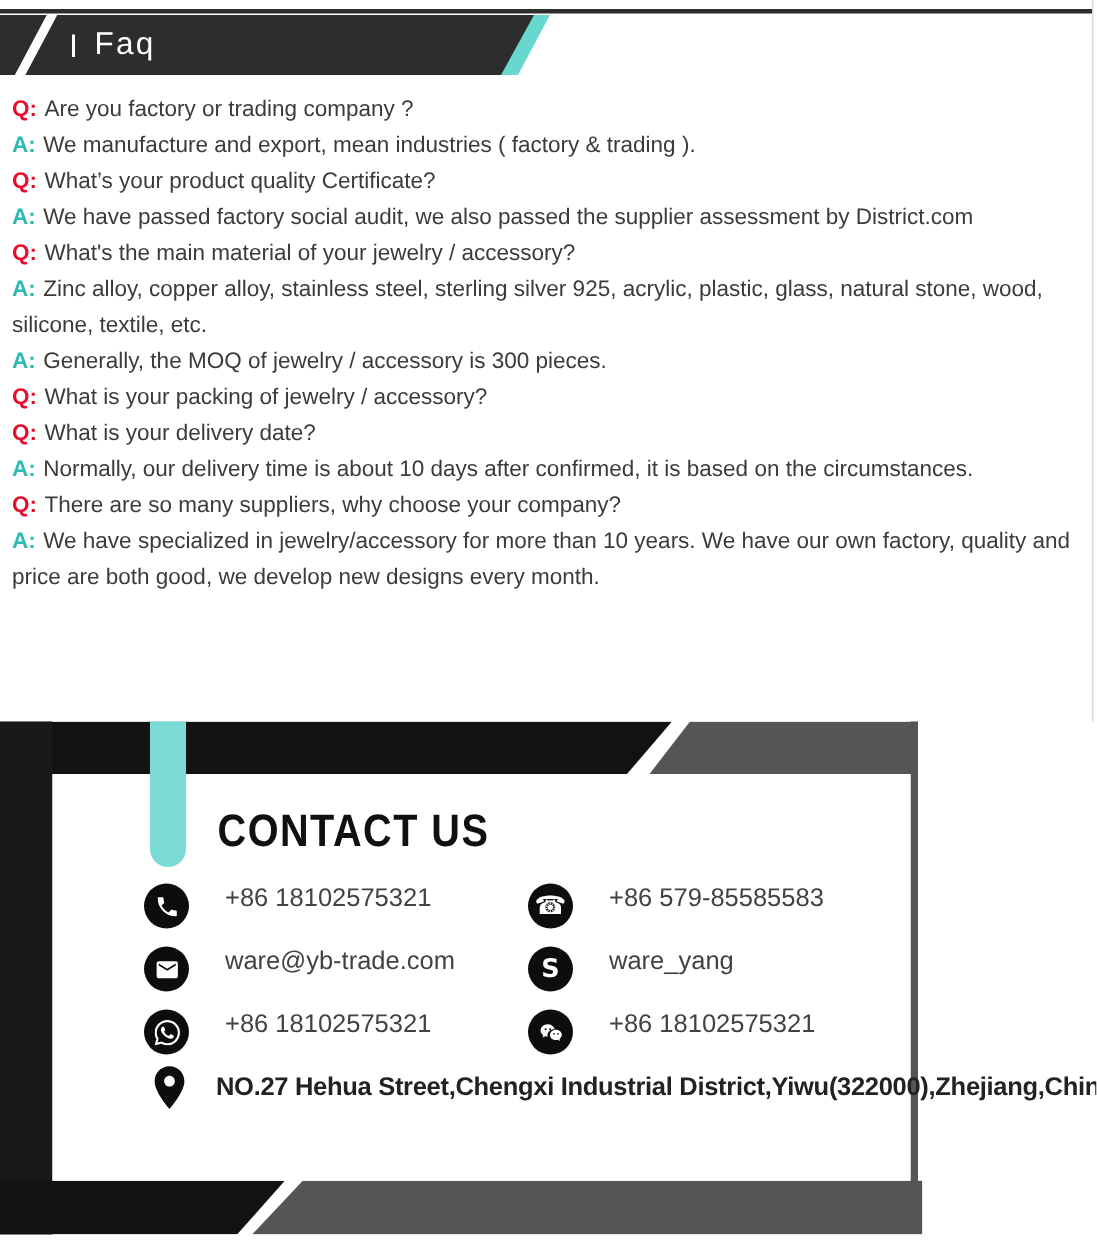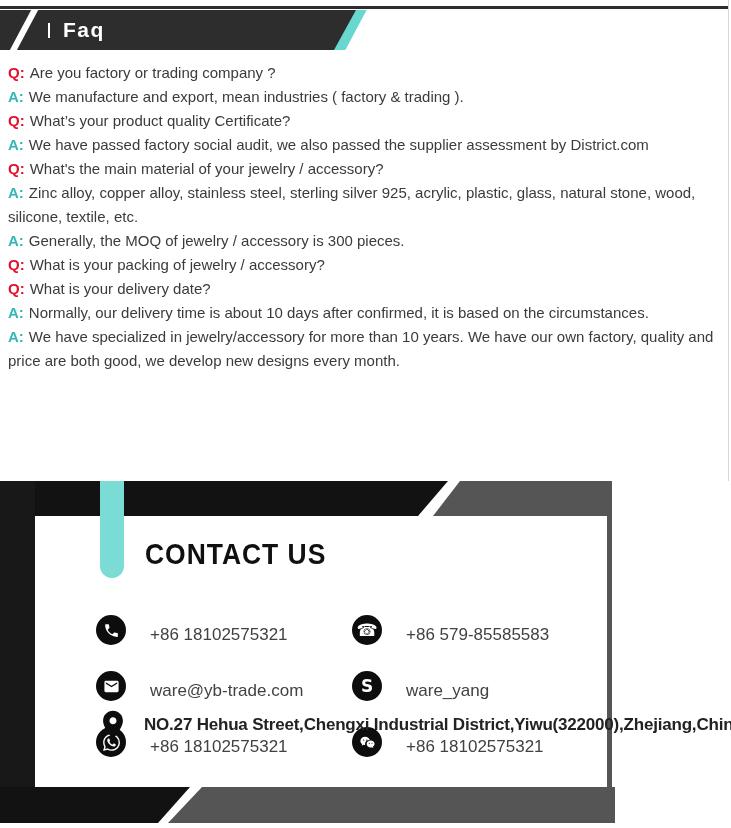--- a/index.html
+++ b/index.html
@@ -10,21 +10,21 @@
   
   .top-line{position:absolute;top:6px;left:0;width:728px;height:3px;background:#2d2d2d;}
   .teal-wedge{position:absolute;top:10px;left:336px;width:20px;height:40px;background:#68d7d0;
               transform:skewX(-28deg);}
   .faq-banner{position:absolute;top:10px;left:0;width:356px;height:40px;background:#2d2d2d;
               clip-path:polygon(0 0,100% 0,calc(100% - 22px) 100%,0 100%);
               display:flex;align-items:center;}
   .banner-slash{position:absolute;left:20px;top:-3px;width:7px;height:48px;background:#fff;
                 transform:skewX(-28deg);}
   .banner-tick{display:inline-block;width:2px;height:15px;background:#fff;margin-left:48px;}
-  .banner-title{color:#fff;font-size:21px;letter-spacing:1.5px;margin-left:13px;font-weight:700;}
+  .banner-title{color:#fff;font-size:21px;letter-spacing:1.5px;margin-left:13px;font-weight:400;}
 
   
   .faq-list{position:absolute;top:61px;left:8px;width:712px;}
   .qa{margin:0;font-size:15px;line-height:24px;color:#3b3b3b;}
   .qa .label{font-weight:700;margin-right:5px;}
   .qa .label.q{color:#e50e2b;}
   .qa .label.a{color:#2fb9b4;}
 
   
   .contact{position:absolute;top:481px;left:0;width:615px;height:347px;background:#fff;}
@@ -40,21 +40,21 @@
                     clip-path:polygon(34px 0,100% 0,100% 100%,0 100%);}
   .contact-card{position:absolute;top:35px;left:35px;right:8px;height:271px;background:#fff;}
 
   .teal-bar{position:absolute;top:0;left:100px;width:24px;height:97px;background:#7bdcd5;
             border-radius:0 0 12px 12px;}
   .contact-title{position:absolute;top:56px;left:145px;font-size:27px;font-weight:700;color:#101010;
                  letter-spacing:1px;transform:scale(0.98,1.12);transform-origin:left top;}
 
   .col-left{position:absolute;top:108px;left:96px;}
   .col-right{position:absolute;top:108px;left:352px;}
-  .contact-row{display:flex;align-items:flex-end;height:30px;margin-bottom:12px;margin-top:26px;}
+  .contact-row{display:flex;align-items:flex-start;height:30px;margin-bottom:12px;}
   .icon-circle{flex:0 0 30px;width:30px;height:30px;border-radius:50%;background:#0d0d0d;
                display:flex;align-items:center;justify-content:center;}
   .icon-circle svg{width:17px;height:17px;fill:#fff;}
   .icon-glyph{color:#fff;font-size:17px;line-height:1;font-weight:700;
               font-family:"DejaVu Sans",sans-serif;}
   .contact-value{margin-left:24px;font-size:17px;color:#424242;}
 
   .address-row{position:absolute;top:226px;left:96px;display:flex;align-items:center;}
   .pin-icon svg{width:34px;height:36px;fill:#0d0d0d;display:block;}
   .address-text{margin-left:14px;font-size:17px;font-weight:600;color:#222;letter-spacing:-0.2px;
@@ -78,20 +78,21 @@
     <p class="qa"><span class="label q">Q:</span><span>Are you factory or trading company ?</span></p>
     <p class="qa"><span class="label a">A:</span><span>We manufacture and export, mean industries ( factory &amp; trading ).</span></p>
     <p class="qa"><span class="label q">Q:</span><span>What’s your product quality Certificate?</span></p>
     <p class="qa"><span class="label a">A:</span><span>We have passed factory social audit, we also passed the supplier assessment by District.com</span></p>
     <p class="qa"><span class="label q">Q:</span><span>What's the main material of your jewelry / accessory?</span></p>
     <p class="qa"><span class="label a">A:</span><span>Zinc alloy, copper alloy, stainless steel, sterling silver 925, acrylic, plastic, glass, natural stone, wood, silicone, textile, etc.</span></p>
     <p class="qa"><span class="label a">A:</span><span>Generally, the MOQ of jewelry / accessory is 300 pieces.</span></p>
     <p class="qa"><span class="label q">Q:</span><span>What is your packing of jewelry / accessory?</span></p>
     <p class="qa"><span class="label q">Q:</span><span>What is your delivery date?</span></p>
     <p class="qa"><span class="label a">A:</span><span>Normally, our delivery time is about 10 days after confirmed, it is based on the circumstances.</span></p>
+    <p class="qa"><span class="label q">Q:</span><span>There are so many suppliers, why choose your company?</span></p>
     <p class="qa"><span class="label a">A:</span><span>We have specialized in jewelry/accessory for more than 10 years. We have our own factory, quality and price are both good, we develop new designs every month.</span></p>
   </div>
 
   <div class="contact">
     <div class="band-top-black"></div>
     <div class="band-top-gray"></div>
     <div class="left-strip"></div>
     <div class="right-strip"></div>
     <div class="band-bottom-black"></div>
     <div class="band-bottom-gray"></div>

